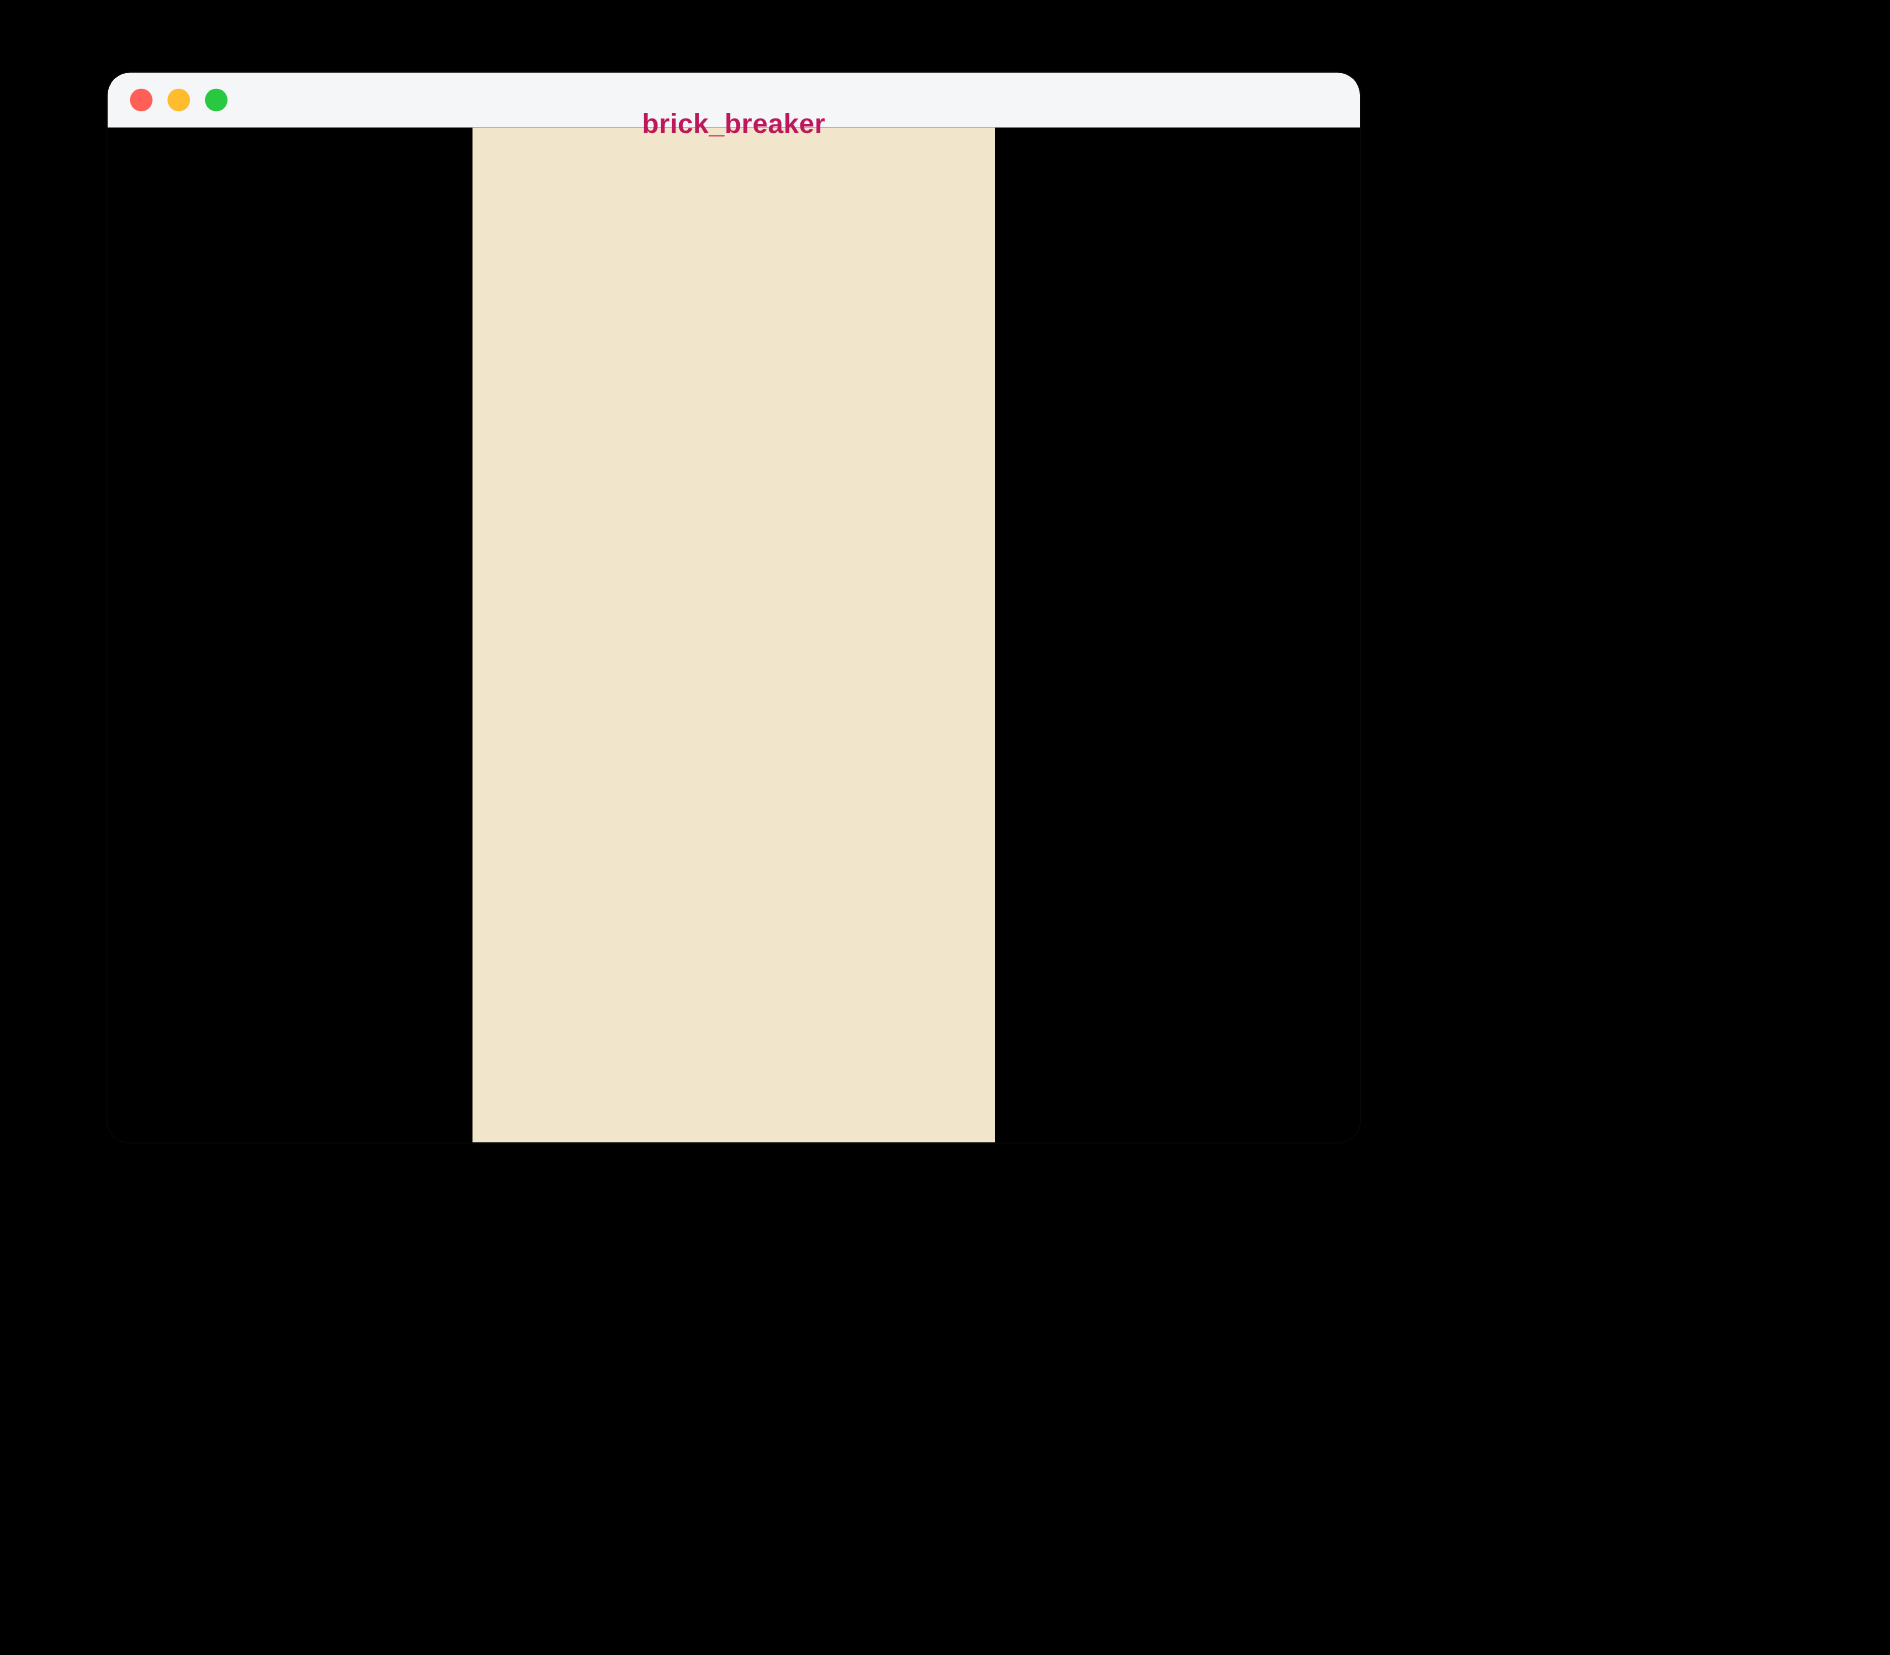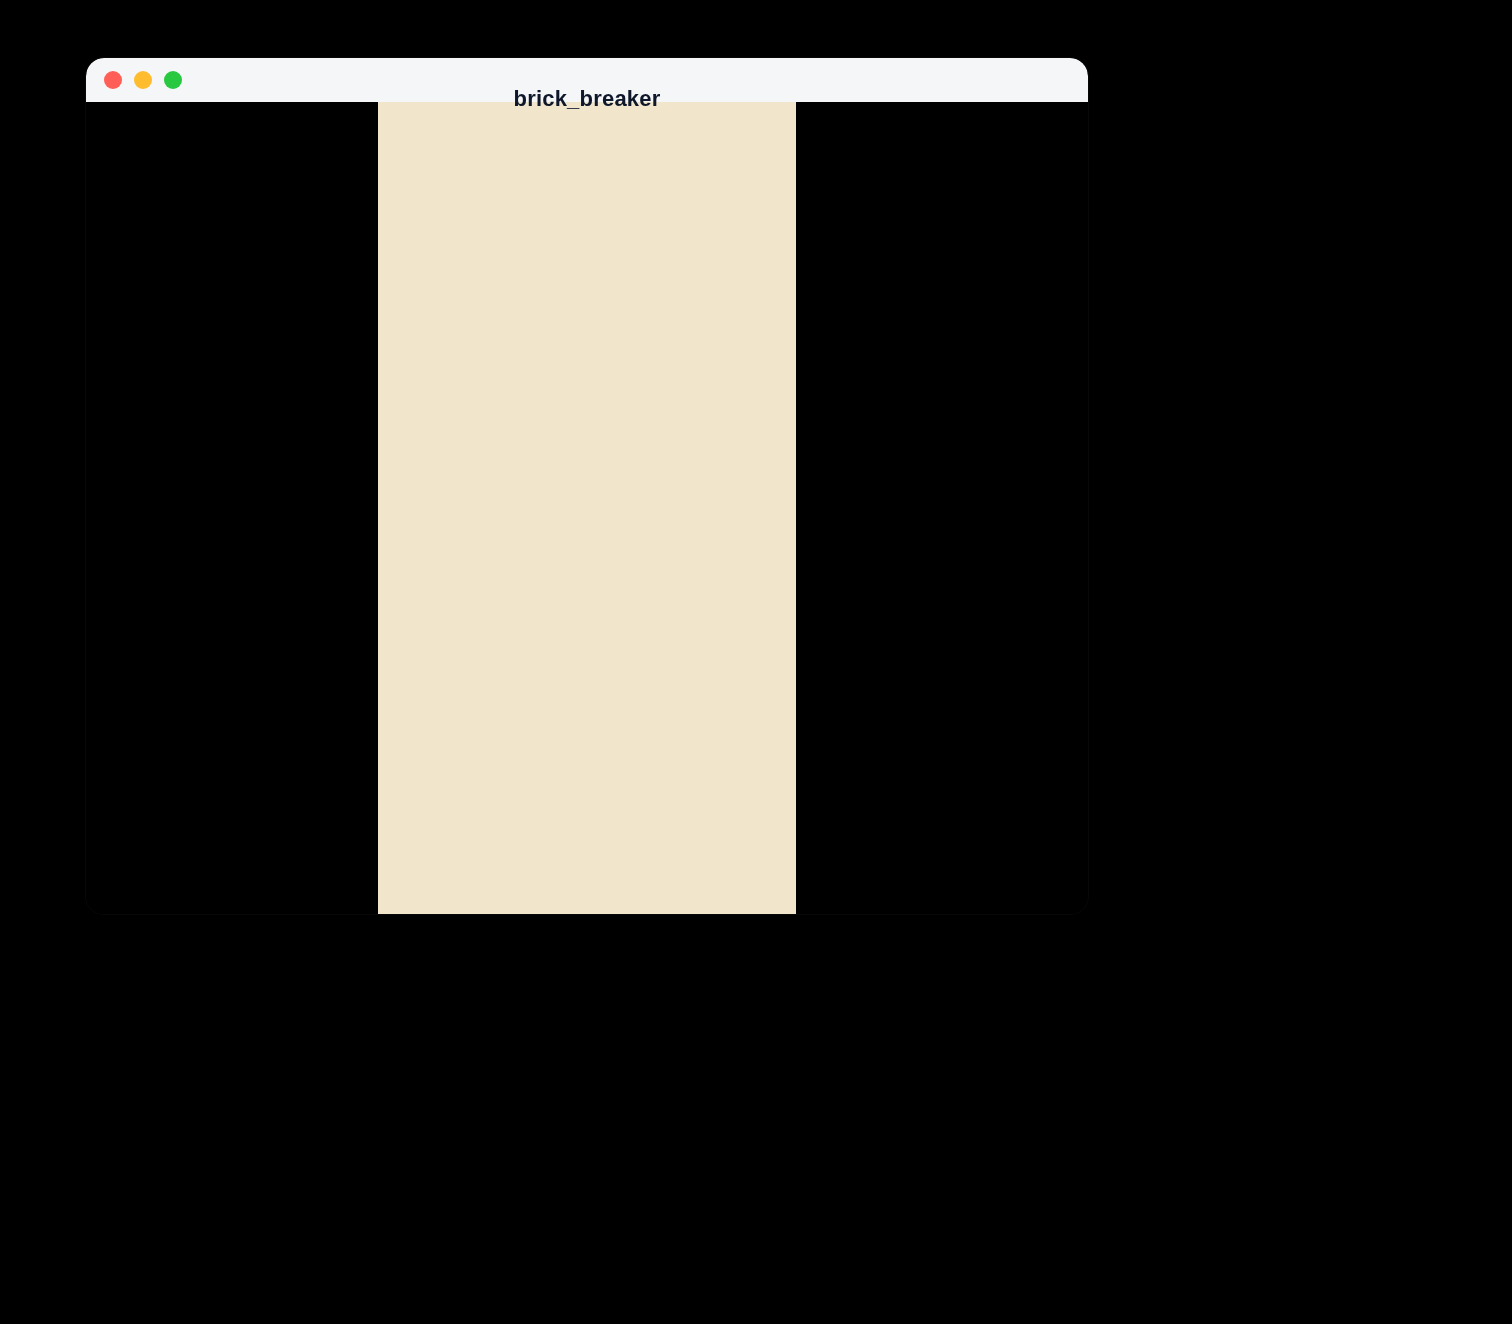--- a/index.html
+++ b/index.html
@@ -65,21 +65,21 @@
     
     .traffic-light.green {
       background: #28c840;
     }
     
     .window-title {
       flex: 1;
       text-align: center;
       font-size: 22px;
       font-weight: 700;
-      color: #0f172a;
+      color: #be185d;
       letter-spacing: 0.2px;
       margin-top: 37px;
     }
     
     .window-content {
       width: 100%;
       height: calc(100% - 44px);
       background: #000000;
       display: flex;
       justify-content: center;

